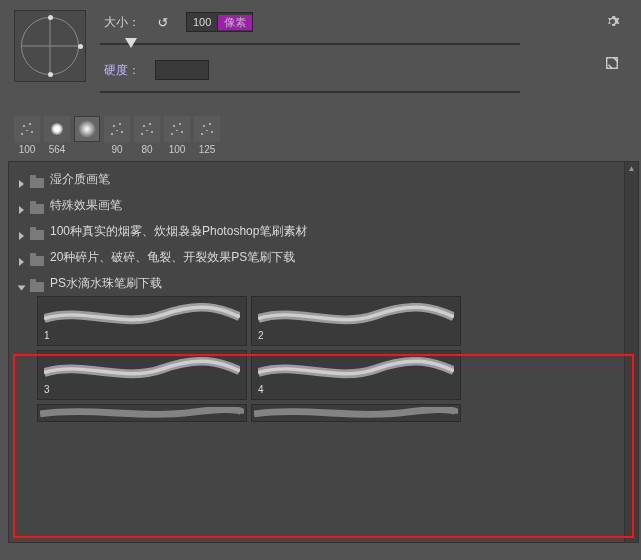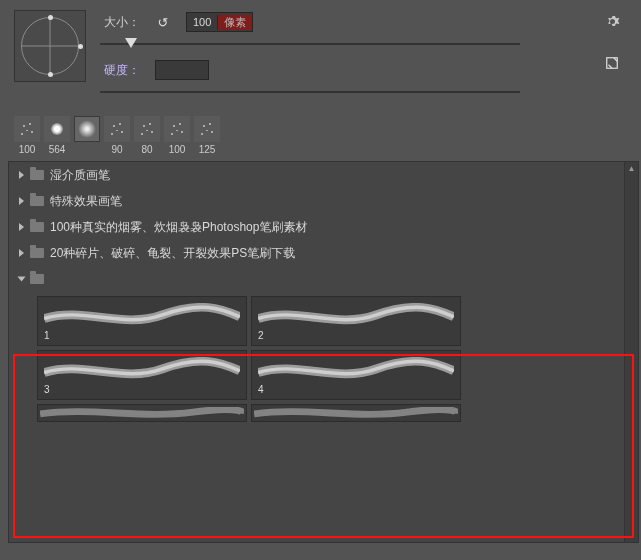--- a/index.html
+++ b/index.html
@@ -11,21 +11,21 @@
   .preview .cross:before,.preview .cross:after{content:"";position:absolute;background:#8a8a8a}
   .preview .cross:before{left:50%;top:0;bottom:0;width:1px;transform:translateX(-.5px)}
   .preview .cross:after{top:50%;left:0;right:0;height:1px;transform:translateY(-.5px)}
   .dot{width:5px;height:5px;border-radius:50%;background:#ddd;position:absolute}
   .controls{flex:1}
   .row{display:flex;align-items:center;gap:15px;height:24px}
   .lbl{color:#d0d0d0;width:40px;text-align:right}
   .reset{width:16px;height:16px;display:flex;align-items:center;justify-content:center;font-size:13px;color:#ddd;cursor:pointer}
   .ninput{display:flex;align-items:center;background:#3a3a3a;border:1px solid #262626;height:20px}
   .ninput span{padding:0 6px;font-size:11px}
-  .unit{background:#7f1d1d;border-left:1px solid #262626;color:#bbb}
+  .unit{background:#a21caf;border-left:1px solid #262626;color:#bbb}
   .slider{position:relative;height:16px;margin:2px 0 6px 0;width:420px}
   .slider .track{position:absolute;top:7px;left:0;right:0;height:2px;background:#333}
   .slider .thumb{position:absolute;top:2px;width:0;height:0;border-left:6px solid transparent;border-right:6px solid transparent;border-top:10px solid #ddd}
   .topicons{margin-left:auto;display:flex;flex-direction:column;gap:24px;align-items:center;padding-right:6px;padding-top:2px}
   .topicons div{width:18px;height:18px;color:#ddd;display:flex;align-items:center;justify-content:center;font-size:15px;cursor:pointer}
   .presets{display:flex;gap:0;padding:4px 12px 2px 12px}
   .preset{width:30px;display:flex;flex-direction:column;align-items:center;gap:2px}
   .psw{width:26px;height:26px;background:#5a5a5a;border:1px solid transparent;display:flex;align-items:center;justify-content:center;position:relative}
   .psw.sel{border-color:#3a3a3a;background:#666}
   .fuzzy{width:18px;height:18px;border-radius:50%;background:radial-gradient(circle,#eee 10%,transparent 70%)}
@@ -33,21 +33,21 @@
   .spray{width:16px;height:16px;background:
     radial-gradient(circle at 30% 30%,#aaa 1px,transparent 1px),
     radial-gradient(circle at 70% 20%,#aaa 1px,transparent 1px),
     radial-gradient(circle at 50% 60%,#aaa 1px,transparent 1px),
     radial-gradient(circle at 20% 80%,#aaa 1px,transparent 1px),
     radial-gradient(circle at 80% 70%,#aaa 1px,transparent 1px)}
   .pn{font-size:10px;color:#ccc}
   .tree{margin:4px 2px 2px 8px;border:1px solid #333;background:#454545;height:382px;position:relative}
   .scroll{position:absolute;right:0;top:0;bottom:0;width:14px;background:#3d3d3d;border-left:1px solid #333}
   .tree-inner{position:absolute;inset:0 14px 0 0}
-  .node{display:flex;align-items:center;height:26px;padding-left:10px;gap:6px;cursor:pointer}
+  .node{display:flex;align-items:flex-end;height:26px;padding-left:10px;gap:6px;cursor:pointer}
   .caret{width:0;height:0;border-top:4px solid transparent;border-bottom:4px solid transparent;border-left:5px solid #bbb}
   .caret.open{transform:rotate(90deg)}
   .fld{width:14px;height:10px;background:#7a7a7a;border-radius:1px;position:relative}
   .fld:before{content:"";position:absolute;top:-3px;left:0;width:6px;height:3px;background:#7a7a7a;border-radius:1px 1px 0 0}
   .highlight{position:absolute;border:2px solid #f11;left:4px;right:4px;top:192px;bottom:4px;pointer-events:none}
   .thumbs{display:flex;flex-wrap:wrap;gap:4px;padding:4px 12px 0 28px}
   .th{width:210px;height:50px;background:#3a3a3a;border:1px solid #2c2c2c;position:relative;cursor:pointer}
   .th .num{position:absolute;left:6px;bottom:4px;font-size:10px;color:#ddd}
   .wave{position:absolute;inset:6px 6px 16px 6px}
   .wave svg{width:100%;height:100%}
@@ -165,20 +165,21 @@
         <span>100种真实的烟雾、炊烟袅袅Photoshop笔刷素材</span>
       </div>
       <div class="node">
         <div class="caret "></div>
         <div class="fld"></div>
         <span>20种碎片、破碎、龟裂、开裂效果PS笔刷下载</span>
       </div>
       <div class="node">
         <div class="caret open"></div>
         <div class="fld"></div>
+        <span>PS水滴水珠笔刷下载</span>
       </div>
       <div class="thumbs">
         <div class="th">
           <div class="wave"><svg viewBox="0 0 200 30" preserveAspectRatio="none">
               <path d="M0 18 C40 4,80 30,120 14 S180 6,200 16" stroke="#ddd" stroke-width="10" fill="none" opacity=".6"></path>
               <path d="M0 18 C40 4,80 30,120 14 S180 6,200 16" stroke="#fff" stroke-width="4" fill="none" opacity=".5"></path>
             </svg></div>
           <div class="num">1</div>
         </div>
         <div class="th">

